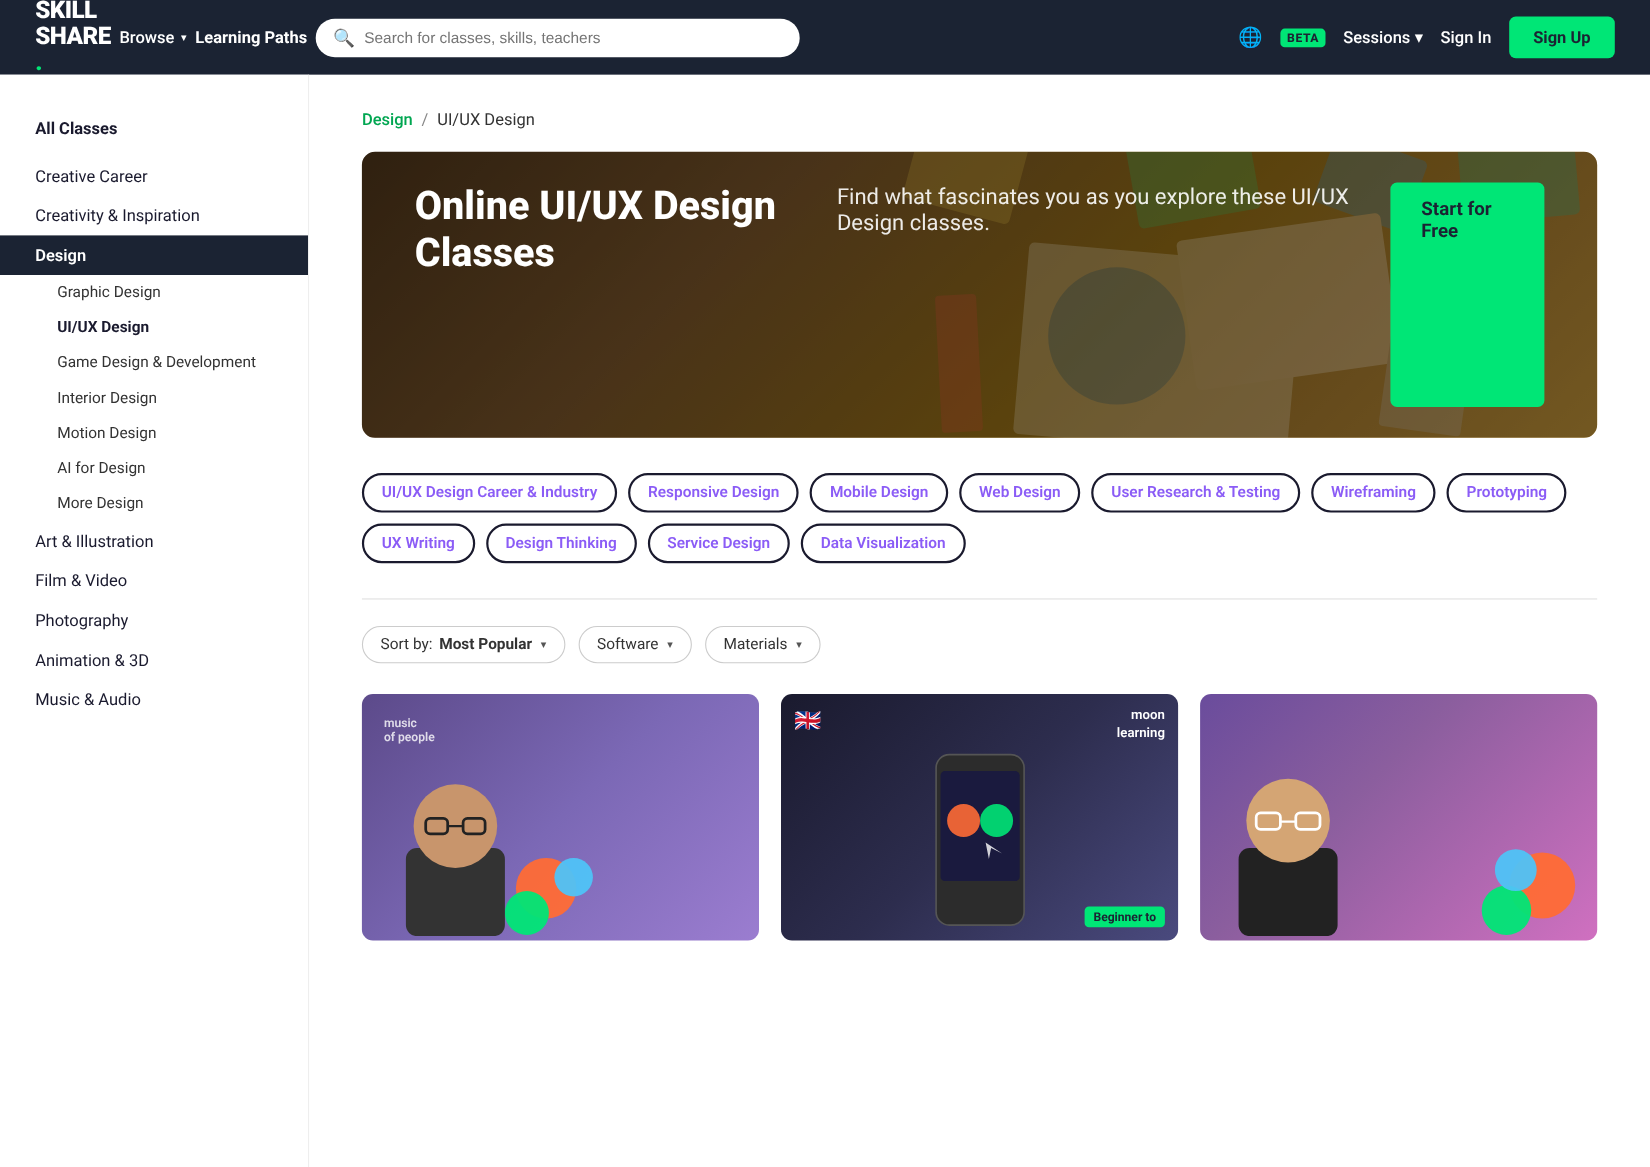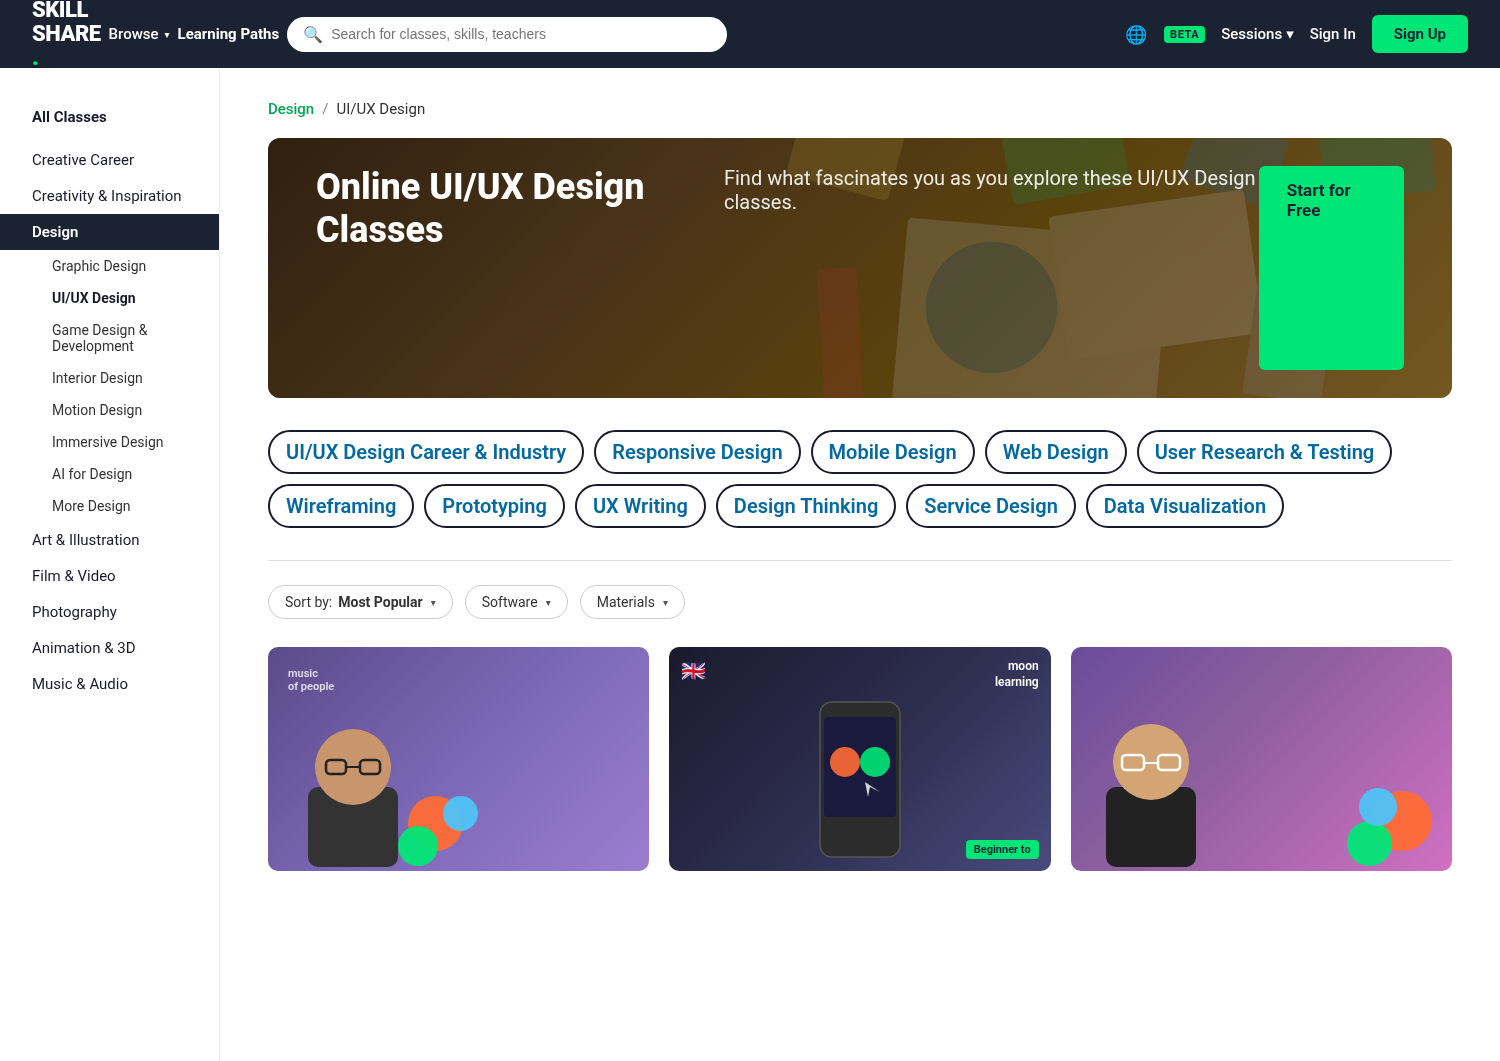--- a/index.html
+++ b/index.html
@@ -105,21 +105,21 @@
 
     
     .page-body {
       display: flex;
       background: white;
       min-height: calc(100vh - 68px);
     }
 
     
     .sidebar {
-      width: 220px;
+      width: 281px;
       flex-shrink: 0;
       padding: 32px 0;
       background: white;
       border-right: 1px solid #eee;
     }
     .sidebar-all-classes {
       font-size: 15px;
       font-weight: 700;
       padding: 8px 32px;
       margin-bottom: 8px;
@@ -214,23 +214,23 @@
     .filter-tags {
       display: flex;
       flex-wrap: wrap;
       gap: 10px;
       margin-bottom: 32px;
     }
     .filter-tag {
       border: 2px solid #1a1a2e;
       border-radius: 24px;
       padding: 8px 16px;
-      font-size: 20px;
+      font-size: 14px;
       font-weight: 600;
-      color: #0369a1;
+      color: #8b5cf6;
       cursor: pointer;
       white-space: nowrap;
     }
 
     
     .divider { border: none; border-top: 1px solid #e0e0e0; margin: 8px 0 24px 0; }
 
     
     .sort-bar {
       display: flex;
@@ -347,21 +347,20 @@
 
     <div class="sidebar-item">Creativity &amp; Inspiration</div>
 
     <div class="sidebar-item active">Design</div>
 
     <div class="sidebar-sub-item">Graphic Design</div>
     <div class="sidebar-sub-item active">UI/UX Design</div>
     <div class="sidebar-sub-item">Game Design &amp; Development</div>
     <div class="sidebar-sub-item">Interior Design</div>
     <div class="sidebar-sub-item">Motion Design</div>
-    <div class="sidebar-sub-item">Immersive Design</div>
     <div class="sidebar-sub-item">AI for Design</div>
     <div class="sidebar-sub-item">More Design</div>
 
     <div class="sidebar-item">Art &amp; Illustration</div>
     <div class="sidebar-item">Film &amp; Video</div>
     <div class="sidebar-item">Photography</div>
     <div class="sidebar-item">Animation &amp; 3D</div>
     <div class="sidebar-item">Music &amp; Audio</div>
   </aside>
 

